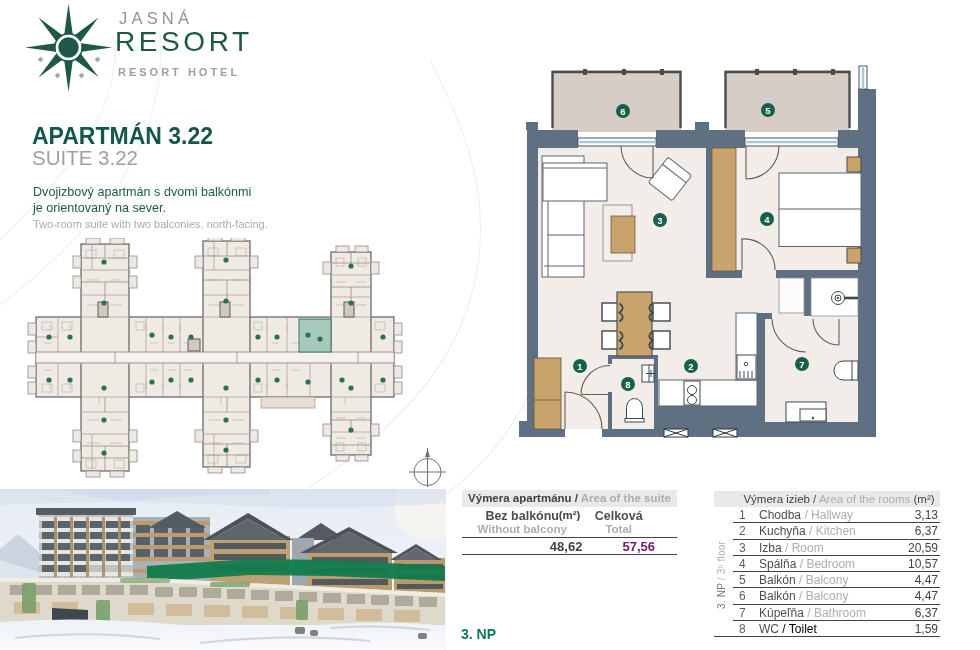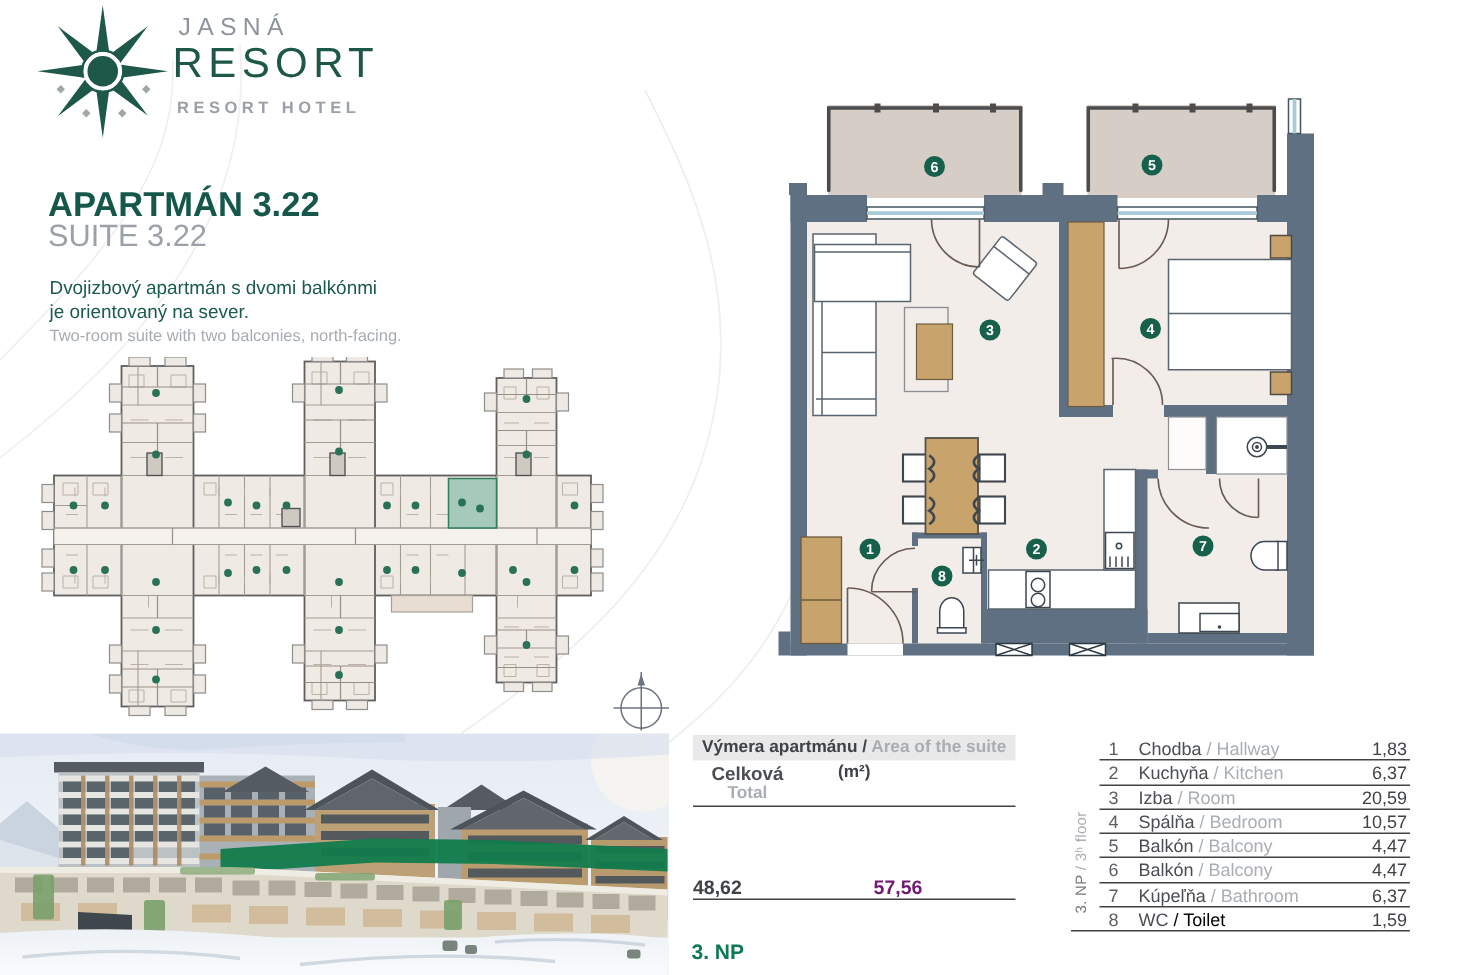--- a/index.html
+++ b/index.html
@@ -637,39 +637,44 @@
     <rect x="418" y="633" width="9" height="6" rx="2"></rect>
   </g>
 </g>
 </svg>
 
 <div class="abs" style="left:461px;top:626px;font-size:14px;font-weight:bold;color:#0e7a52;">3. NP</div>
 
 <div class="abs" style="left:462px;top:490px;width:215px;font-weight:bold;">
   <div style="background:#e9e9e9;height:17px;line-height:17px;text-align:center;font-size:11.5px;color:#3f4347;">Výmera apartmánu / <span style="color:#a9aeb3">Area of the suite</span> (m²)</div>
   <div style="display:flex;text-align:center;margin-top:2px;">
+    <div style="width:56%;">
+      <div style="font-size:12.5px;color:#4a4e53;">Bez balkónu</div>
+      <div style="font-size:11.5px;color:#a9aeb3;">Without balcony</div>
+    </div>
     <div style="width:44%;padding-right:22px;box-sizing:border-box;">
       <div style="font-size:12.5px;color:#4a4e53;">Celková</div>
       <div style="font-size:11.5px;color:#a9aeb3;">Total</div>
     </div>
   </div>
   <div style="border-top:1.6px solid #424242;margin-top:2px;"></div>
-  <div style="display:flex;text-align:left;height:15px;padding-top:1px;margin-top:45px;">
+  <div style="display:flex;text-align:right;height:15px;padding-top:1px;">
     <div style="width:56%;font-size:13px;color:#3f4347;">48,62</div>
     <div style="width:44%;font-size:13px;color:#701a75;padding-right:22px;box-sizing:border-box;">57,56</div>
   </div>
   <div style="border-top:1.6px solid #424242;"></div>
 </div>
 
 <div class="abs" style="left:714px;top:491px;width:226px;">
+  <div style="background:#e9e9e9;height:16px;line-height:16px;text-align:center;text-indent:24px;font-size:11.5px;color:#3f4347;">Výmera izieb / <span style="color:#a9aeb3">Area of the rooms</span> (m²)</div>
   <div id="rows">
       <div style="position:relative;margin-left:19px;height:15.3px;border-bottom:1.6px solid #424242;">
   <span style="position:absolute;left:6px;top:1px;font-size:12px;color:#5b5f64;">1</span>
   <span style="position:absolute;left:26px;top:1px;font-size:12px;color:#4a4e53;">Chodba<span style="color:#a9aeb3"> / Hallway</span></span>
-  <span style="position:absolute;right:2px;top:1px;font-size:12px;color:#3f4347;">1,83</span>
+  <span style="position:absolute;right:2px;top:1px;font-size:12px;color:#3f4347;">3,13</span>
       </div>
       <div style="position:relative;margin-left:19px;height:15.3px;border-bottom:1.6px solid #424242;">
   <span style="position:absolute;left:6px;top:1px;font-size:12px;color:#5b5f64;">2</span>
   <span style="position:absolute;left:26px;top:1px;font-size:12px;color:#4a4e53;">Kuchyňa<span style="color:#a9aeb3"> / Kitchen</span></span>
   <span style="position:absolute;right:2px;top:1px;font-size:12px;color:#3f4347;">6,37</span>
       </div>
       <div style="position:relative;margin-left:19px;height:15.3px;border-bottom:1.6px solid #424242;">
   <span style="position:absolute;left:6px;top:1px;font-size:12px;color:#5b5f64;">3</span>
   <span style="position:absolute;left:26px;top:1px;font-size:12px;color:#4a4e53;">Izba<span style="color:#a9aeb3"> / Room</span></span>
   <span style="position:absolute;right:2px;top:1px;font-size:12px;color:#3f4347;">20,59</span>

